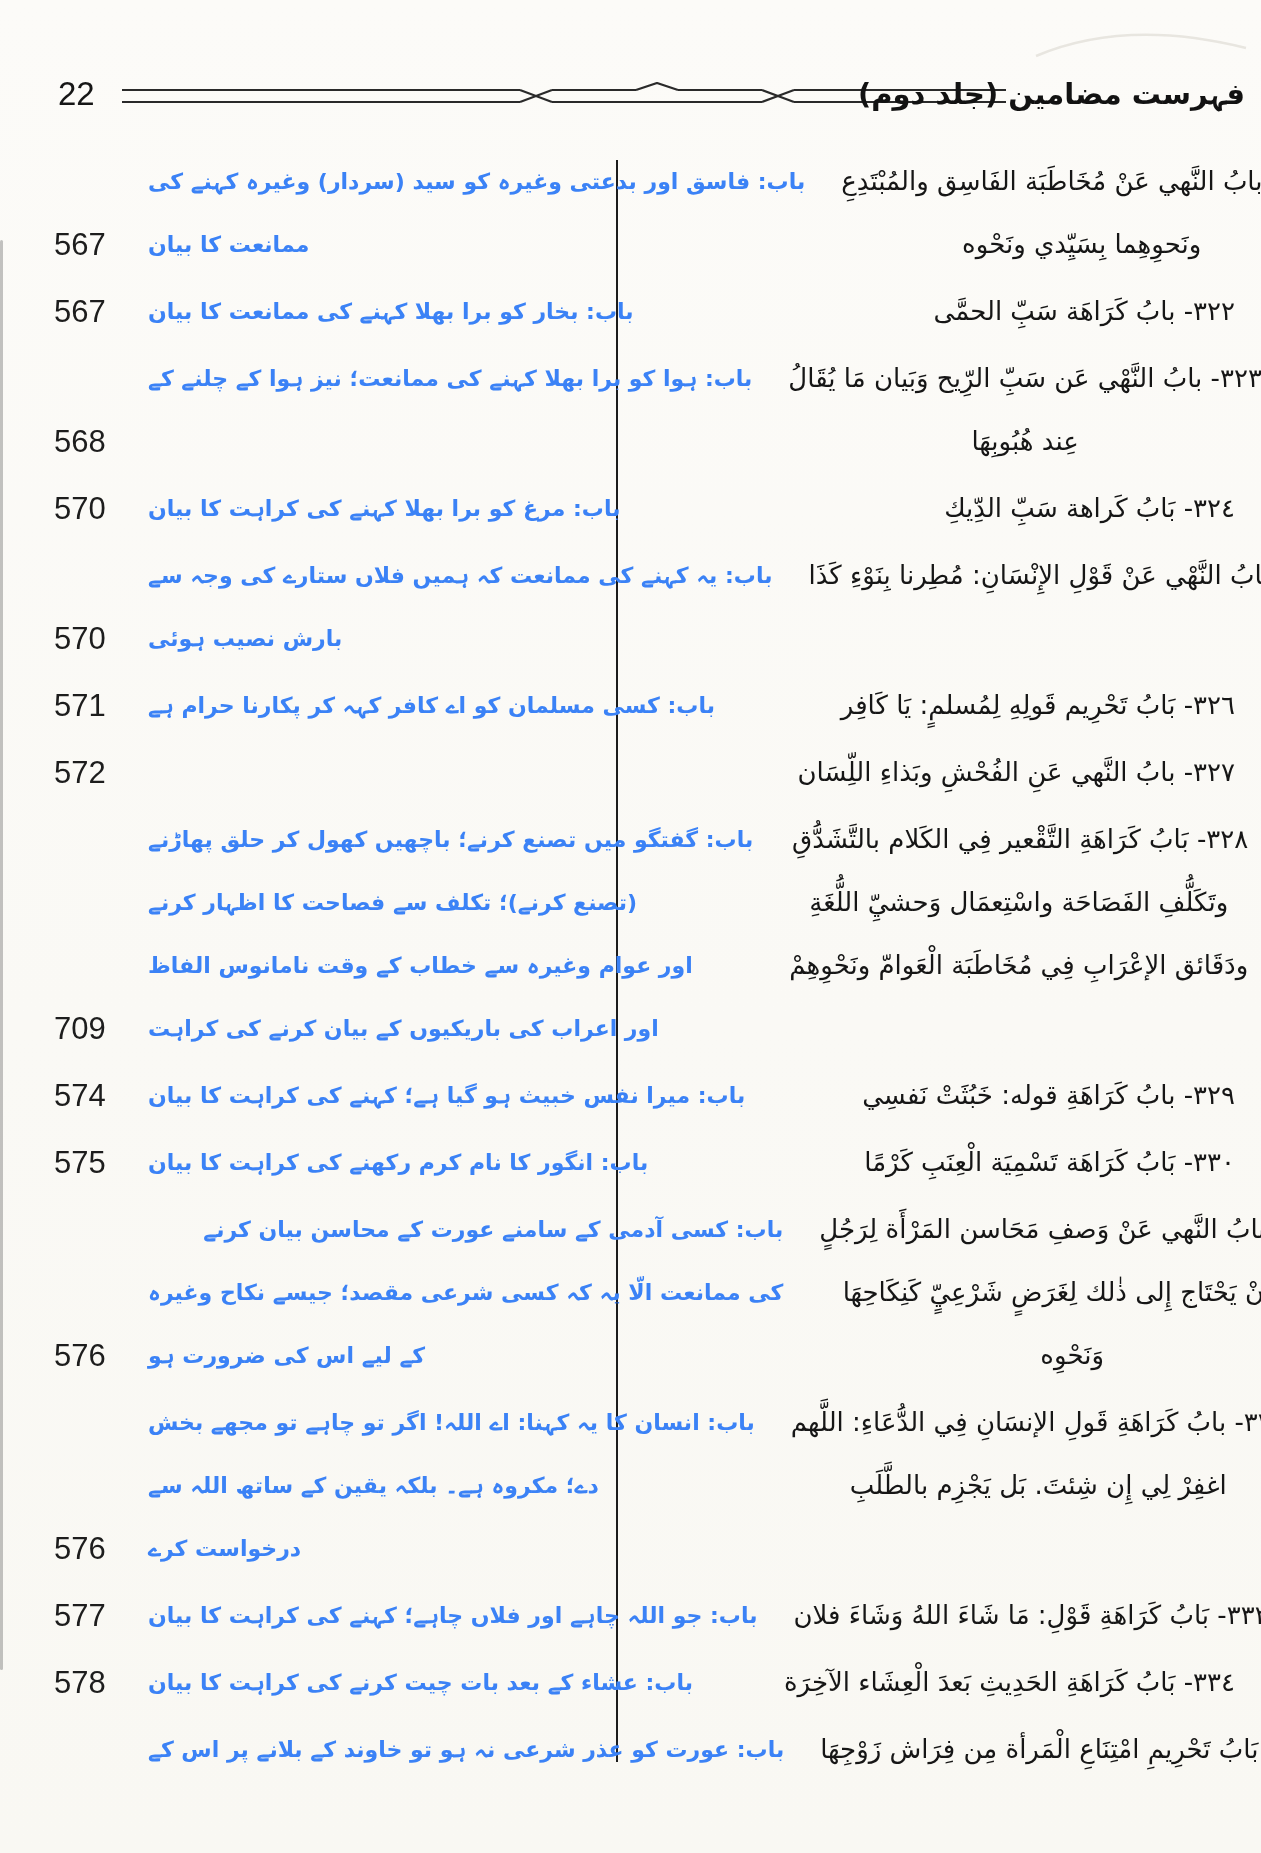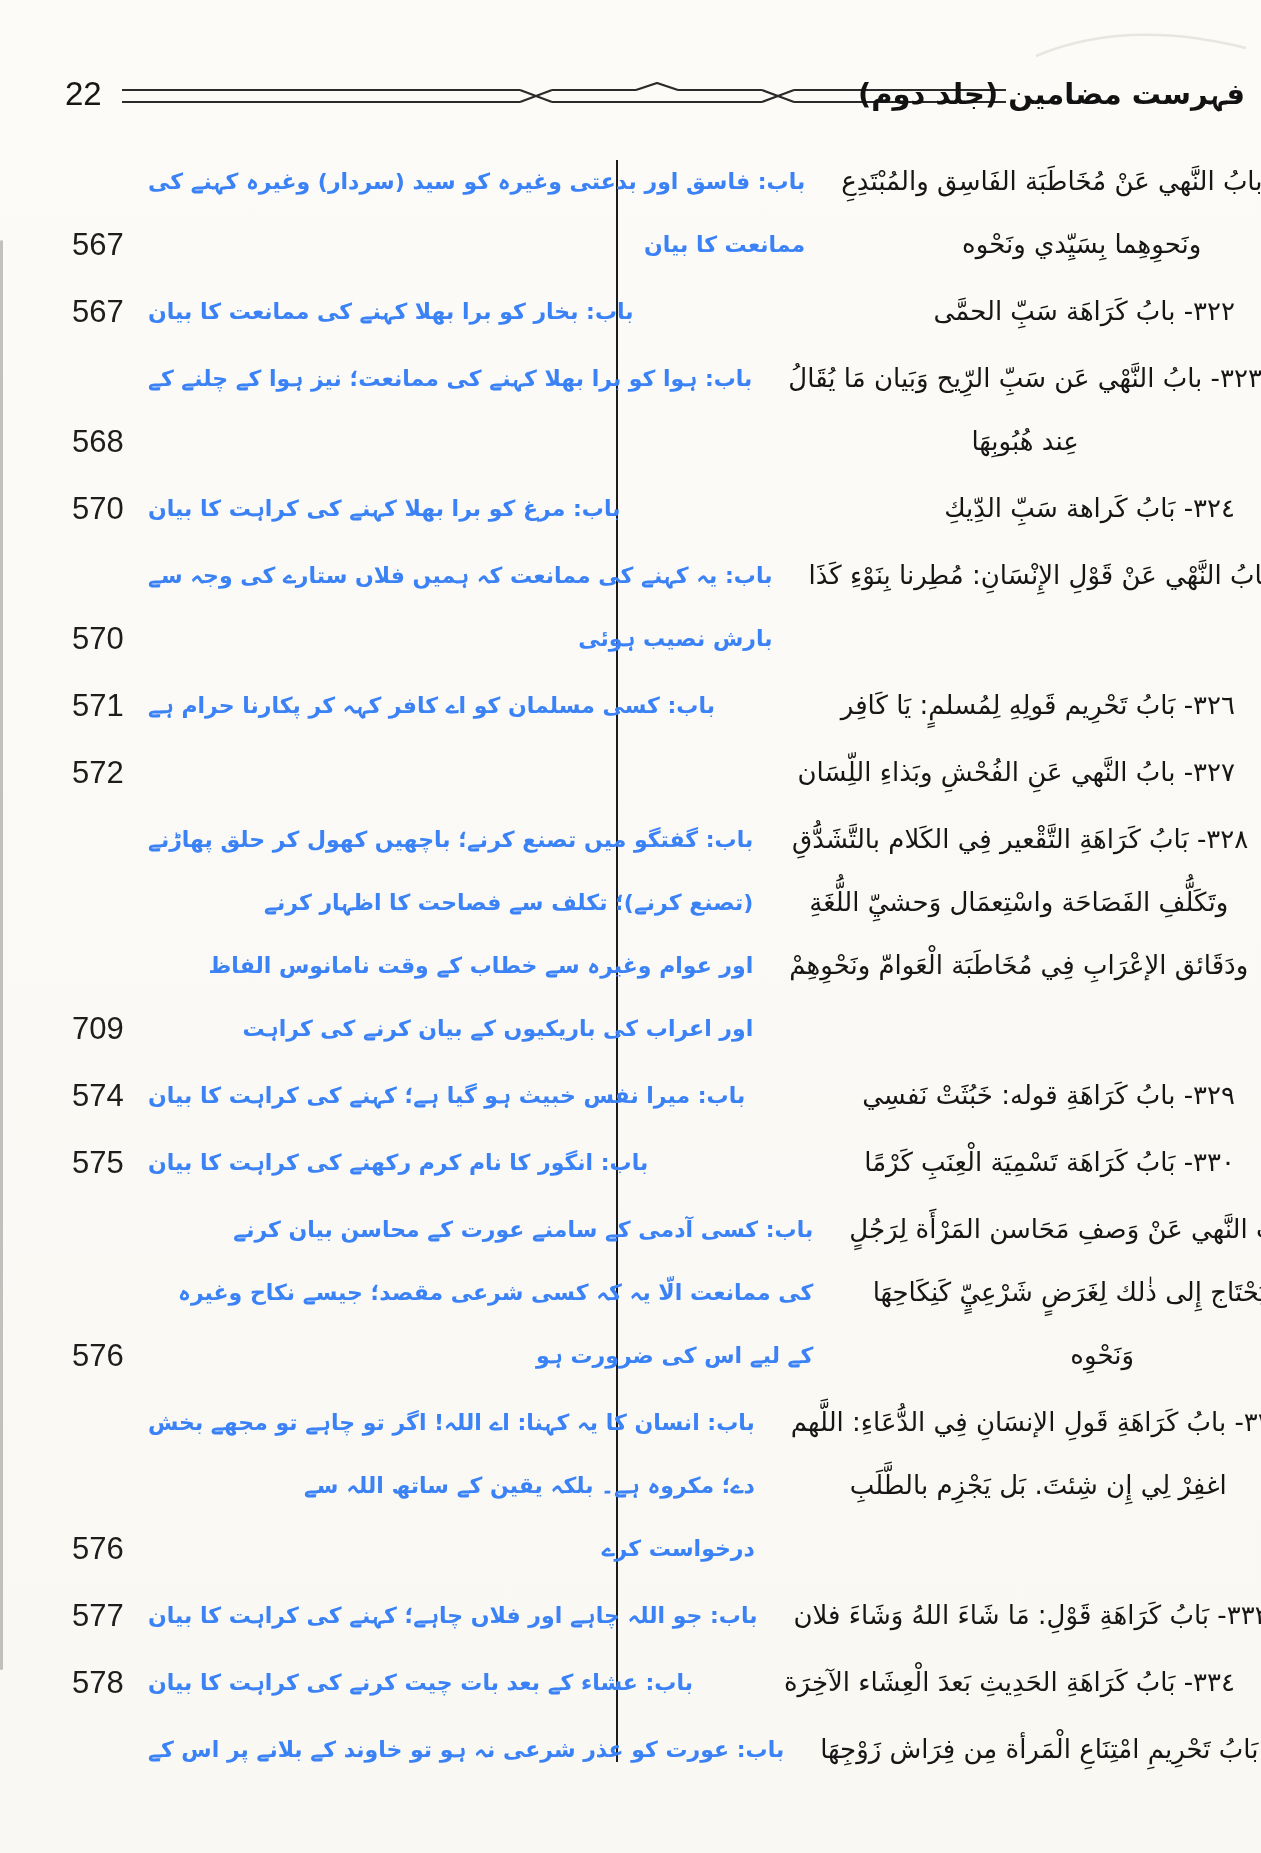--- a/index.html
+++ b/index.html
@@ -17,51 +17,51 @@
   }
   
   #scan-edge{
     position:absolute;left:0;top:240px;width:3px;height:1430px;
     background:#6b6b6b;opacity:.4;border-radius:2px;
   }
   #scan-arc{position:absolute;right:10px;top:8px;opacity:.55;}
 
   
   #page-number{
-    position:absolute;left:65px;top:76px;
+    position:absolute;left:58px;top:76px;
     font-family:"Liberation Sans",sans-serif;
     font-size:33px;line-height:36px;color:#161616;
   }
   #header-rule{position:absolute;left:120px;top:82px;}
   #page-title{
     position:absolute;right:16px;top:70px;width:250px;
     direction:rtl;text-align:right;
     font-size:29px;font-weight:bold;line-height:48px;
     color:#121212;white-space:nowrap;
   }
 
   
   #content{position:absolute;top:150px;left:0;right:0;}
   #column-divider{
     position:absolute;left:616px;top:160px;width:2px;height:1602px;
     background:#1c1c1c;
   }
   .row{display:flex;direction:ltr;margin-bottom:4px;}
   .ucell{flex:0 0 610px;display:flex;direction:ltr;}
   .pgno{
-    flex:0 0 148px;box-sizing:border-box;padding-left:72px;
+    flex:0 0 148px;box-sizing:border-box;padding-left:54px;
     display:flex;align-items:flex-end;
     font-family:"Liberation Sans",sans-serif;
     font-size:31px;line-height:63px;color:#1d1d1d;
   }
   .ulines{flex:1;direction:rtl;padding-right:6px;}
   .acell{flex:1;direction:rtl;box-sizing:border-box;padding:0 26px 0 30px;}
   .line{height:63px;line-height:63px;white-space:nowrap;overflow:visible;}
   .uline{font-size:22px;font-weight:bold;text-align:right;color:#3b82f6;}
-  .uline.cont{text-align:right;margin-left:30px;}
+  .uline.cont{text-align:left;}
   .aline{font-size:26px;font-weight:normal;text-align:right;color:#161616;}
   .aline.cont{text-align:center;}
 </style>
 </head>
 <body>
 
 <div id="paper-shade"></div>
 <div id="scan-edge"></div>
 
 <svg id="scan-arc" width="220" height="70" viewBox="0 0 220 70">

